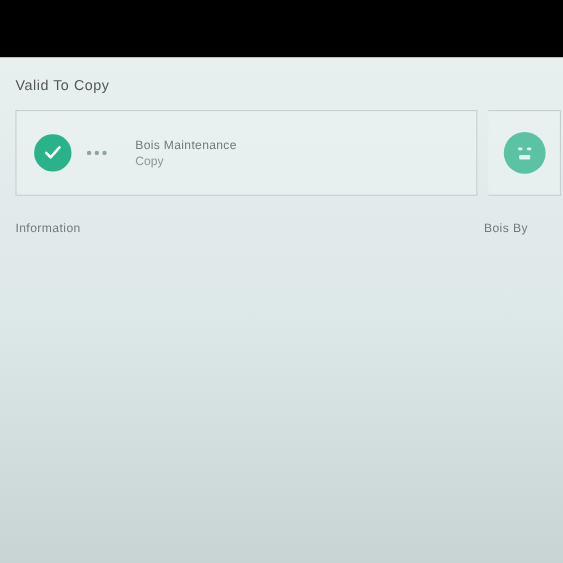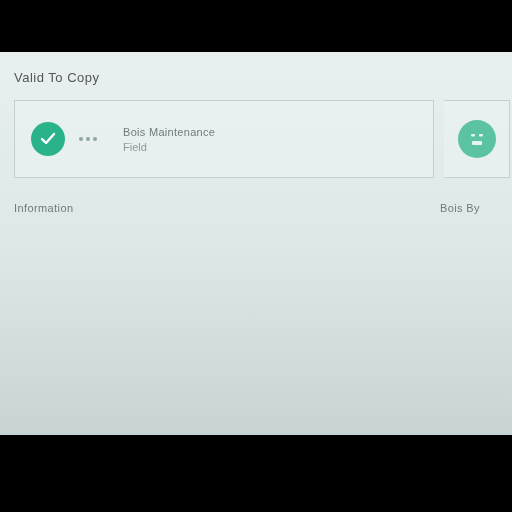--- a/index.html
+++ b/index.html
@@ -8,21 +8,21 @@
       height: 512px;
       background: #000;
       font-family: -apple-system, BlinkMacSystemFont, "Segoe UI", sans-serif;
       overflow: hidden;
     }
     .screen {
       position: absolute;
       top: 52px;
       left: 0;
       width: 512px;
-      height: 383px;
+      height: 460px;
       background: linear-gradient(180deg, #e8efef 0%, #dde8e8 50%, #c8d4d4 100%);
     }
     .section-label {
       position: absolute;
       top: 18px;
       left: 14px;
       font-size: 13px;
       color: #555;
       letter-spacing: 0.5px;
     }
@@ -132,21 +132,21 @@
         <path d="M3 9 L7 13 L15 4" stroke="#fff" stroke-width="2.4" fill="none" stroke-linecap="round" stroke-linejoin="round"></path>
       </svg>
     </div>
     <div class="card-subicon">
       <span class="dot"></span>
       <span class="dot"></span>
       <span class="dot"></span>
     </div>
     <div class="card-text">
       <span class="card-title">Bois Maintenance</span>
-      <span class="card-subtitle">Field</span>
+      <span class="card-subtitle">Copy</span>
     </div>
   </div>
 
   <div class="side-card">
     <div class="face-badge">
       <svg width="22" height="22" viewBox="0 0 22 22">
         <rect x="5" y="6" width="4" height="2.5" fill="#e6f3ef" rx="1"></rect>
         <rect x="13" y="6" width="4" height="2.5" fill="#e6f3ef" rx="1"></rect>
         <rect x="6" y="13" width="10" height="4" fill="#e6f3ef" rx="1"></rect>
       </svg>

